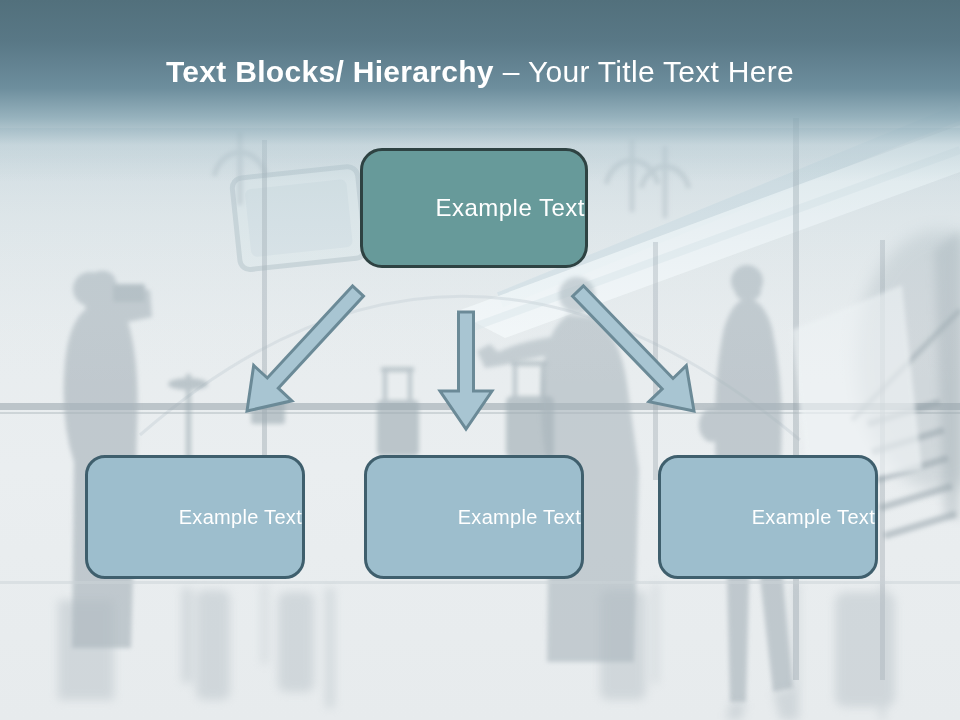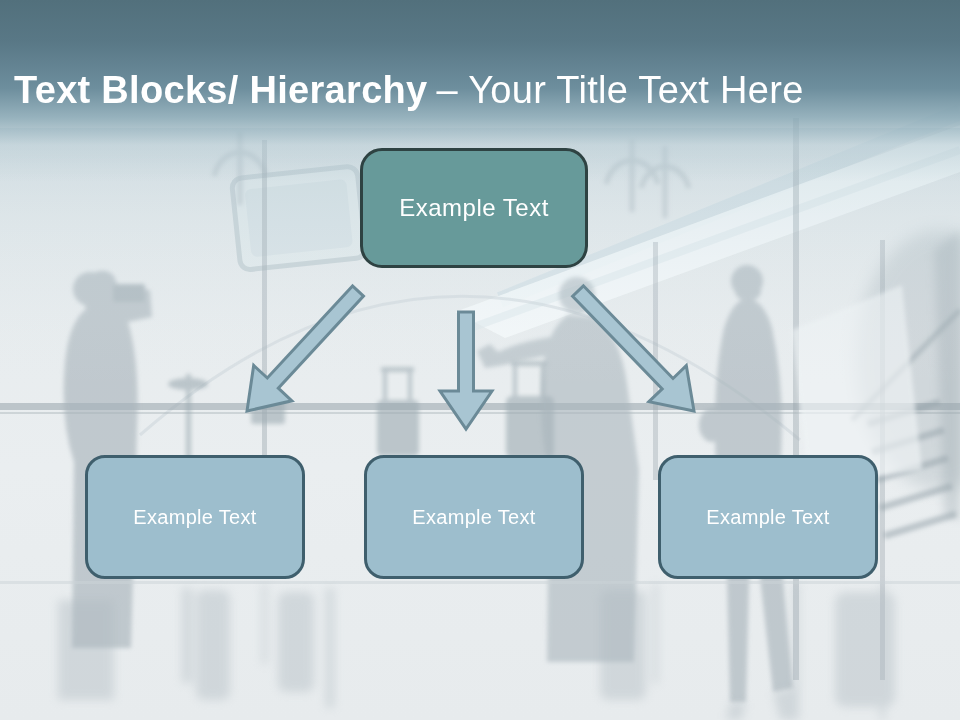--- a/index.html
+++ b/index.html
@@ -14,34 +14,34 @@
     position:absolute;left:0;top:0;width:960px;height:190px;z-index:2;pointer-events:none;
     background:linear-gradient(180deg,
       var(--header-top,#52707c) 0px,
       #597886 42px,
       var(--header-mid,#6d8e9d) 88px,
       rgba(135,167,180,0.82) 118px,
       rgba(183,203,211,0.42) 145px,
       rgba(232,238,240,0) 182px);
   }
   .title{
-    position:absolute;left:0;right:0;top:55px;z-index:3;margin:14px;
-    text-align:left;color:var(--title-color,#ffffff);
-    font-size:38px;font-weight:400;letter-spacing:0.3px;
+    position:absolute;left:0;right:0;top:55px;z-index:3;margin:0;
+    text-align:center;color:var(--title-color,#ffffff);
+    font-size:30px;font-weight:400;letter-spacing:0.3px;
   }
   .title .t-bold{font-weight:700;}
   .title .t-reg{font-weight:400;margin-left:9px;}
   .arrows{position:absolute;inset:0;width:960px;height:720px;z-index:2;pointer-events:none;}
   .arrows polygon{
     fill:var(--arrow-fill,#a8c5d2);
     stroke:var(--arrow-stroke,#6b8a97);
     stroke-width:3;stroke-linejoin:miter;
   }
   .box{
-    position:absolute;z-index:3;display:flex;align-items:center;justify-content:center;
+    position:absolute;z-index:3;display:flex;align-items:center;justify-content:flex-end;
     color:var(--box-text-color,#ffffff);text-align:center;
   }
   .box.root{
     left:360px;top:148px;width:228px;height:120px;
     background:var(--root-box-fill,#679a9a);
     border:3px solid var(--root-box-border,#2e4242);
     border-radius:22px;font-size:24px;letter-spacing:0.5px;
   }
   .box.child{
     top:455px;width:220px;height:124px;

